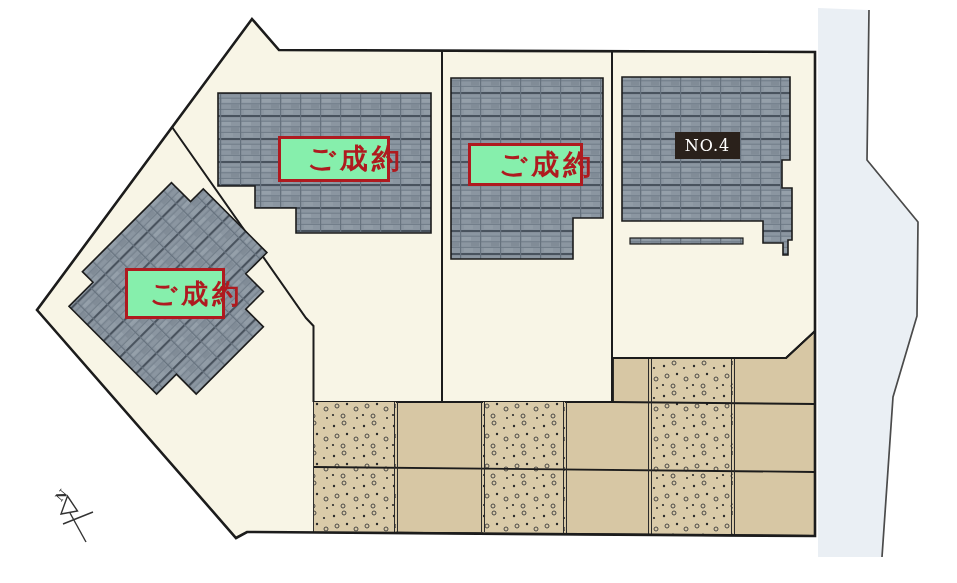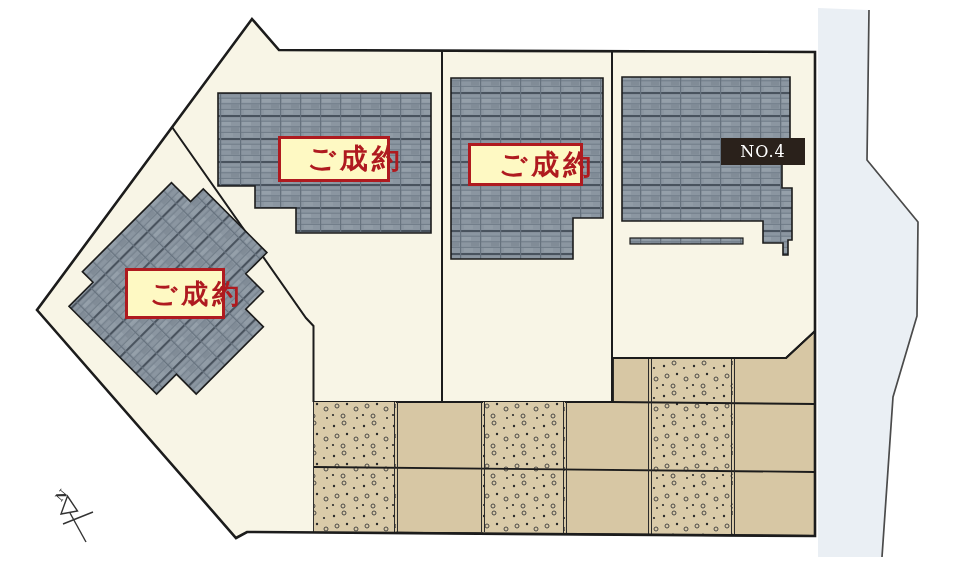--- a/index.html
+++ b/index.html
@@ -9,21 +9,21 @@
     height: 583px;
     background: #ffffff;
     overflow: hidden;
     font-family: "DejaVu Serif", serif;
   }
   #plan-svg { position: absolute; left: 0; top: 0; }
 
   .badge-sold {
     position: absolute;
     box-sizing: border-box;
-    background: #fef9c3;
+    background: #86efac;
     border: 3px solid #AF1A1F;
     color: #AF1A1F;
     font-family: "DejaVu Serif", serif;
     font-weight: bold;
     display: flex;
     align-items: center;
     justify-content: center;
     letter-spacing: 5px;
     text-indent: 5px;
     line-height: 1;
@@ -40,21 +40,21 @@
     background: #2A211B;
     color: #ffffff;
     font-family: "DejaVu Serif", serif;
     display: flex;
     align-items: center;
     justify-content: center;
     letter-spacing: 1px;
     line-height: 1;
     cursor: pointer;
   }
-  #badge-lot4 { left: 675px; top: 138px; width: 84px; height: 27px; font-size: 16px; margin-left: 46px; }
+  #badge-lot4 { left: 675px; top: 132px; width: 65px; height: 27px; font-size: 16px; }
 </style>
 </head>
 <body>
 
 <div id="stage">
 
   <svg id="plan-svg" width="957" height="583" viewBox="0 0 957 583">
     <defs>
       <pattern id="roof" width="20" height="23" patternUnits="userSpaceOnUse">
         <rect width="20" height="23" fill="#8B96A1"></rect>

